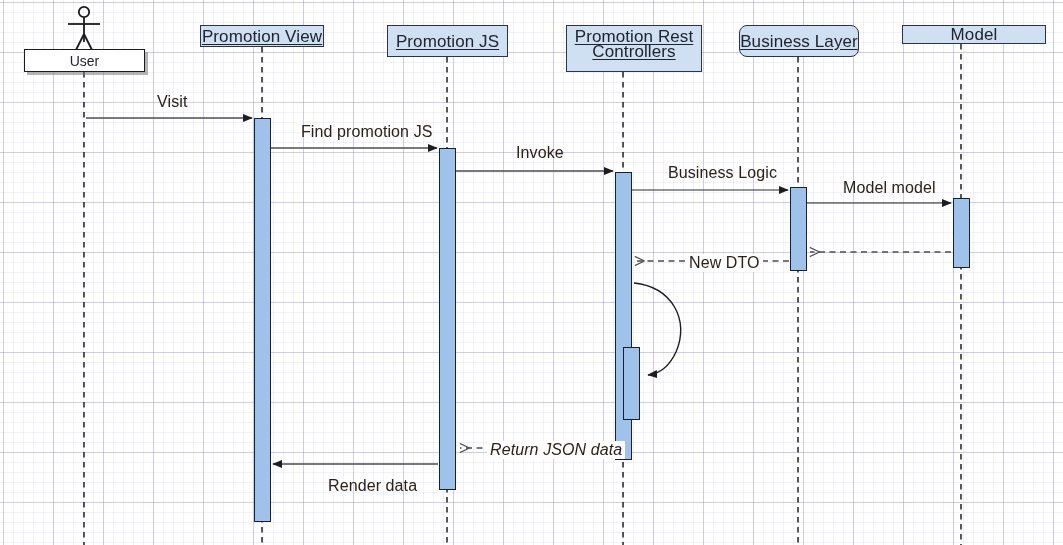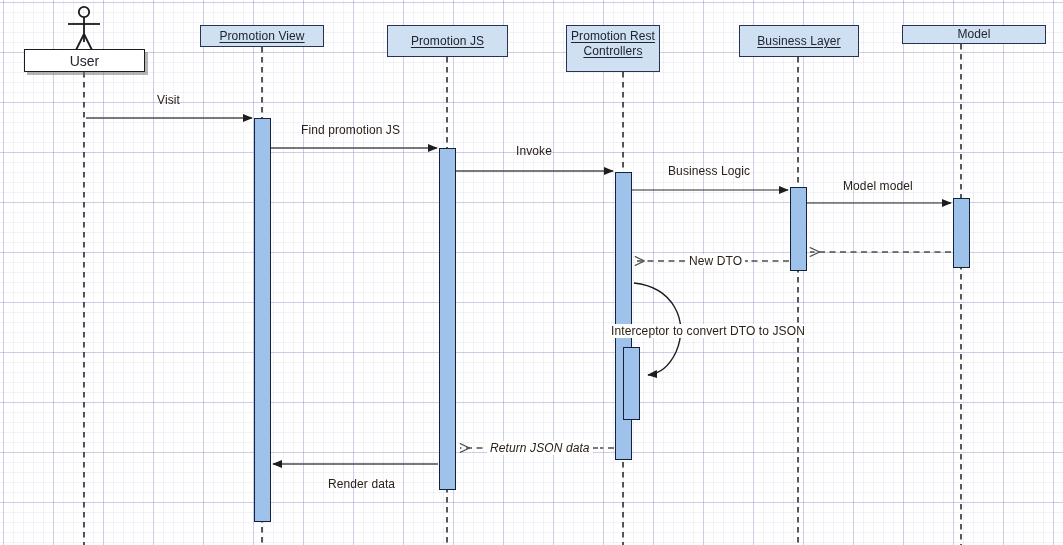--- a/index.html
+++ b/index.html
@@ -35,21 +35,21 @@
     top: 0;
     width: 1063px;
     height: 545px;
   }
   .hdrbox {
     position: absolute;
     box-sizing: border-box;
     background: #cfe0f3;
     border: 1px solid #29324e;
     color: #20242e;
-    font-size: 12px;
+    font-size: 17px;
     line-height: 15px;
     text-align: right;
     display: flex;
     align-items: center;
     justify-content: center;
     letter-spacing: 0.1px;
   }
   .hdrbox .u {
     text-decoration: underline;
     text-underline-offset: 1.5px;
@@ -63,21 +63,21 @@
     font-size: 14px;
     text-align: center;
     display: flex;
     align-items: center;
     justify-content: center;
     box-shadow: 3px 3px 0 rgba(120,120,120,0.55);
   }
   .msg {
     position: absolute;
     color: #2b2118;
-    font-size: 12px;
+    font-size: 16px;
     white-space: nowrap;
     letter-spacing: 0.1px;
   }
   .act {
     position: absolute;
     box-sizing: border-box;
     background: #9fc2ea;
     border: 1px solid #14213d;
   }
 </style>
@@ -142,43 +142,42 @@
   </div>
 
   <div class="hdrbox" style="left:200px; top:25px; width:124px; height:22px;">
     <span class="u">Promotion View</span>
   </div>
 
   <div class="hdrbox" style="left:387px; top:25px; width:121px; height:32px;">
     <span class="u">Promotion JS</span>
   </div>
 
-  <div class="hdrbox" style="left:566px; top:25px; width:94px; height:47px; flex-direction:column; padding-top:3px; justify-content:flex-start;">
+  <div class="hdrbox" style="left:566px; top:25px; width:136px; height:47px; flex-direction:column; padding-top:3px; justify-content:flex-start;">
     <span class="u">Promotion Rest</span>
     <span class="u">Controllers</span>
   </div>
 
-  <div class="hdrbox" style="left:739px; top:25px; width:120px; height:32px;">
+  <div class="hdrbox" style="left:739px; top:25px; width:120px; height:32px;border-radius:8px;">
     <span class="u">Business Layer</span>
   </div>
 
   <div class="hdrbox" style="left:902px; top:25px; width:144px; height:19px;">
     <span>Model</span>
   </div>
 
   <div class="act" style="left:254px; top:118px; width:17px; height:404px;"></div>
   <div class="act" style="left:439px; top:148px; width:17px; height:342px;"></div>
   <div class="act" style="left:615px; top:172px; width:17px; height:288px;"></div>
   <div class="act" style="left:623px; top:347px; width:17px; height:73px;"></div>
   <div class="act" style="left:790px; top:187px; width:17px; height:84px;"></div>
   <div class="act" style="left:953px; top:198px; width:17px; height:70px;"></div>
 
   <div class="msg" style="left:157px; top:93px;">Visit</div>
   <div class="msg" style="left:301px; top:123px;">Find promotion JS</div>
   <div class="msg" style="left:516px; top:144px;">Invoke</div>
   <div class="msg" style="left:668px; top:164px;">Business Logic</div>
   <div class="msg" style="left:843px; top:179px;">Model model</div>
   <div class="msg" style="left:686px; top:254px; background:#ffffff; padding:0 3px;text-align:right;">New DTO</div>
-  <div class="msg" style="left:609px; top:324px; background:#ffffff; padding:0 2px;">Interceptor to convert DTO to JSON</div>
   <div class="msg" style="left:487px; top:441px; background:#ffffff; padding:0 3px;font-style:italic;">Return JSON data</div>
   <div class="msg" style="left:328px; top:477px;text-align:right;">Render data</div>
 
 </div>
 
 </body></html>

